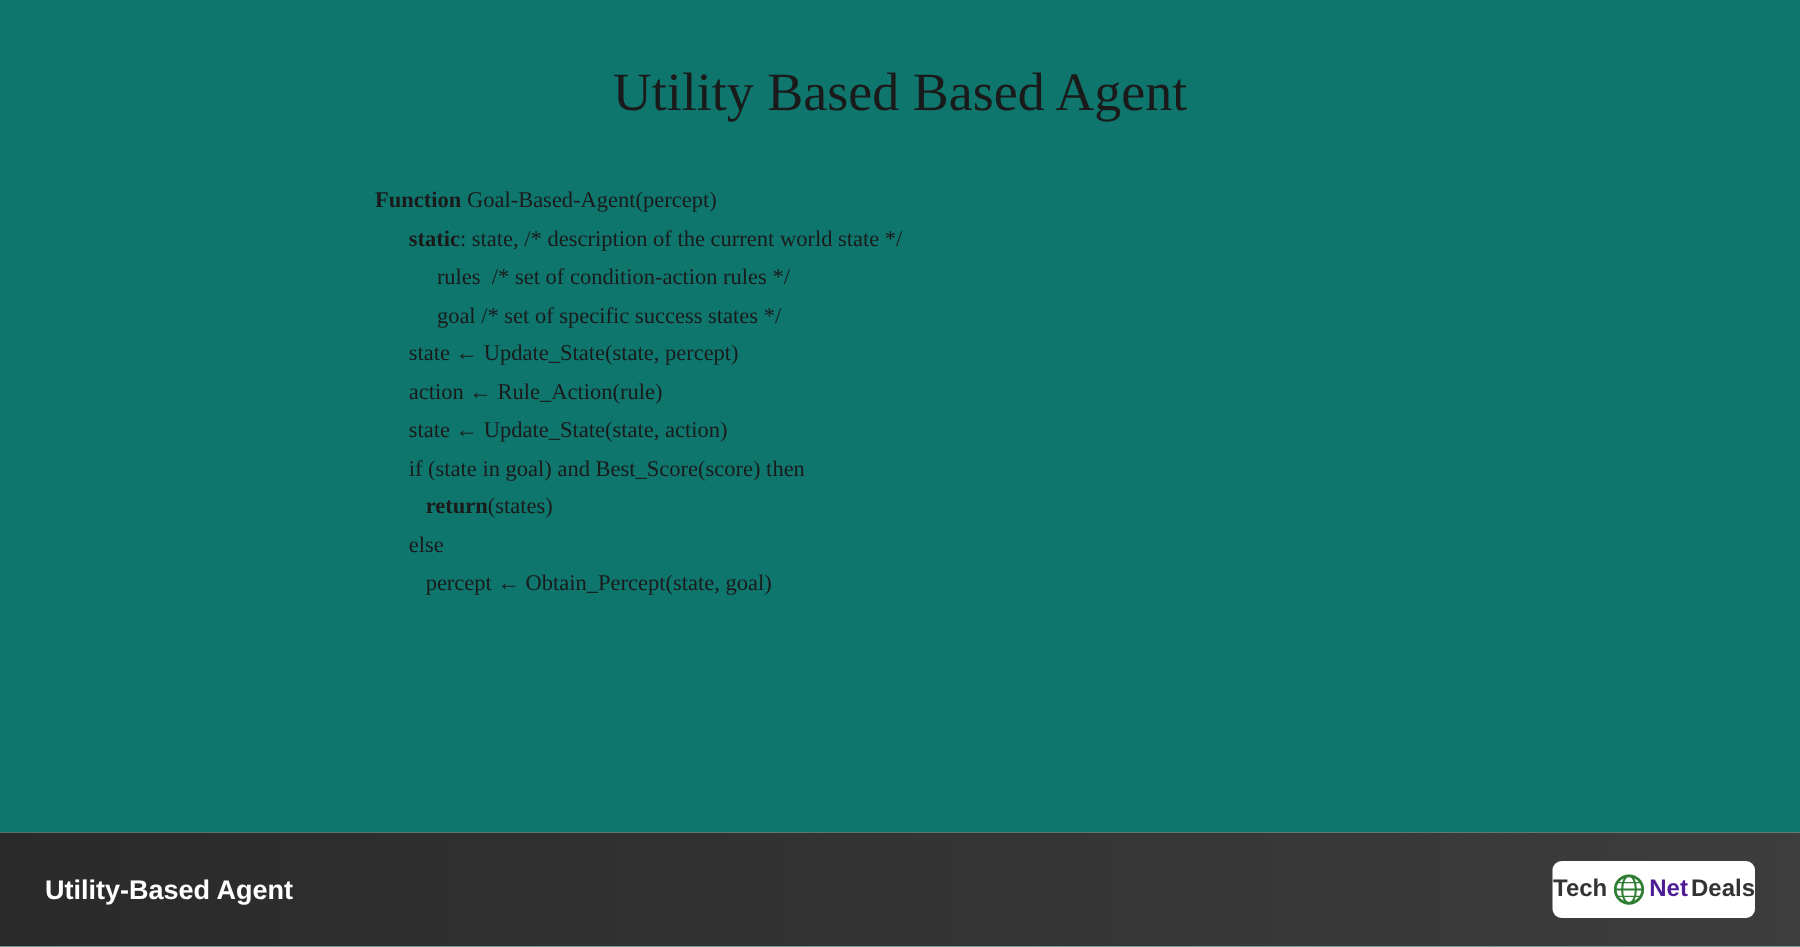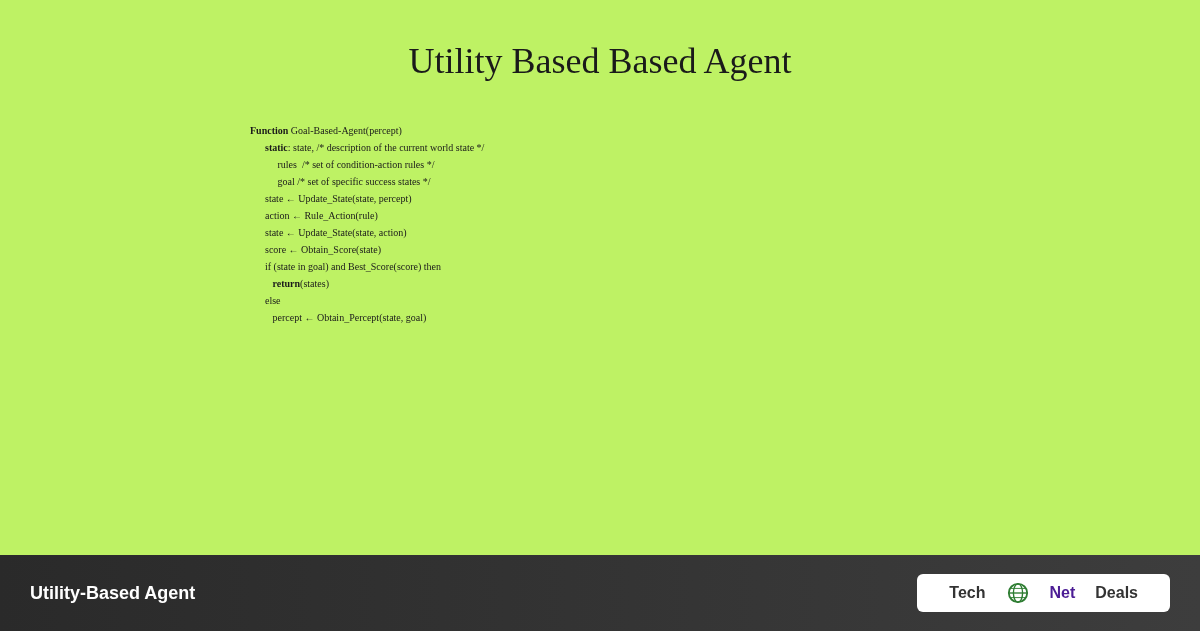--- a/index.html
+++ b/index.html
@@ -12,40 +12,40 @@
       width: 1200px;
       height: 631px;
       font-family: Georgia, 'Times New Roman', serif;
       background: #fff;
       display: flex;
       flex-direction: column;
     }
 
     .main-content {
       flex: 1;
-      background: #bef264;
+      background: #0f766e;
       display: flex;
       flex-direction: column;
       align-items: center;
       padding: 40px 60px 30px 60px;
       overflow: hidden;
     }
 
     .page-title {
       font-size: 36px;
       font-weight: normal;
       color: #1a1a1a;
       margin-bottom: 40px;
       text-align: center;
       font-family: Georgia, serif;
     }
 
     .code-block {
       font-family: Georgia, 'Times New Roman', serif;
-      font-size: 10px;
+      font-size: 15px;
       line-height: 1.7;
       color: #1a1a1a;
       text-align: left;
       width: 100%;
       max-width: 700px;
     }
 
     .code-line {
       display: block;
       white-space: pre;
@@ -68,24 +68,24 @@
     .footer-title {
       color: #ffffff;
       font-family: Arial, sans-serif;
       font-size: 18px;
       font-weight: bold;
     }
 
     .footer-logo {
       background: #fff;
       border-radius: 6px;
-      padding: 8px 32px;
+      padding: 8px 0;
       display: flex;
       align-items: center;
-      gap: 20px;
+      gap: 2px;
     }
 
     .logo-text {
       font-family: Arial, sans-serif;
       font-size: 16px;
       font-weight: bold;
       color: #333;
     }
 
     .logo-net {
@@ -124,21 +124,20 @@
 
     <span class="code-line">           <span>goal /* set of specific success states */</span></span>
 
     <span class="code-line">      <span>state ← Update_State(state, percept)</span></span>
 
 
     <span class="code-line">      <span>action ← Rule_Action(rule)</span></span>
 
     <span class="code-line">      <span>state ← Update_State(state, action)</span></span>
 
-    <span class="code-line">      <span>score ← Obtain_Score(state)</span></span>
 
     <span class="code-line">      <span>if (state in goal) and Best_Score(score) then</span></span>
 
     <span class="code-line">         <span class="bold">return</span><span>(states)</span></span>
 
     <span class="code-line">      <span>else</span></span>
 
     <span class="code-line">         <span>percept ← Obtain_Percept(state, goal)</span></span>
 
   </div>

